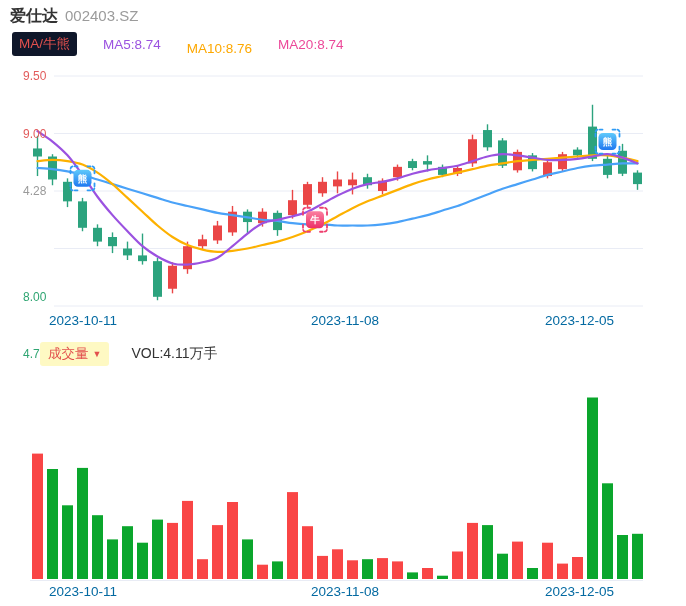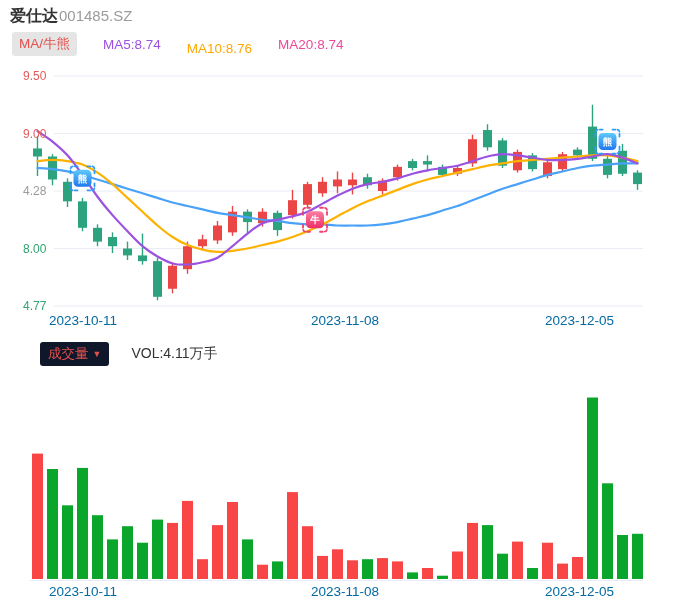--- a/index.html
+++ b/index.html
@@ -1,33 +1,33 @@
 <!DOCTYPE html>
 <html><head>
 <meta charset="utf-8">
 <style>
   html,body{margin:0;padding:0;background:#fff;}
   #app{position:relative;width:686px;height:606px;background:#fff;overflow:hidden;
        font-family:"Liberation Sans",sans-serif;}
   .abs{position:absolute;}
   
-  #title-row{left:10px;top:6px;display:flex;align-items:baseline;gap:1px;text-align:right;}
+  #title-row{left:10px;top:6px;display:flex;align-items:baseline;gap:7px;text-align:right;}
   #stock-name{font-size:16px;font-weight:bold;color:#333;}
   #stock-code{font-size:15px;color:#9b9b9b;}
   
   #legend-row{left:12px;top:32px;display:flex;align-items:center;gap:26px;font-size:13.5px;}
-  #ma-toggle{background:#e5e5e5;color:#e2504d;padding:3px 7px;border-radius:3px;cursor:pointer;}
+  #ma-toggle{background:#0f172a;color:#e2504d;padding:3px 7px;border-radius:3px;cursor:pointer;}
   .lg-ma5{color:#9b52e0;} .lg-ma10{color:#fda800;margin-top:8px;} .lg-ma20:{} .lg-ma20{color:#ec4899;}
   
   .ytick{left:23px;width:34px;font-size:12px;line-height:16px;}
-  .t-red{color:#e25c5c;} .t-gray{color:#9a9a9a;} .t-green{color:#2fa572;}
+  .t-red{color:#e25c5c;} .t-gray{color:#9a9a9a;} .t-green{color:#2fa572;margin-top:48px;}
   .xdate{font-size:13.5px;color:#0369a1;white-space:nowrap;}
   
   #vol-row{left:40px;top:342px;display:flex;align-items:center;gap:22px;}
-  #vol-badge{background:#0f172a;color:#e2504d;font-size:13.5px;padding:3px 8px;border-radius:3px;cursor:pointer;display:flex;align-items:center;gap:4px;}
+  #vol-badge{background:#fef9c3;color:#e2504d;font-size:13.5px;padding:3px 8px;border-radius:3px;cursor:pointer;display:flex;align-items:center;gap:4px;}
   #vol-badge .arrow{font-size:9px;}
   #vol-readout{font-size:14px;color:#333;}
   svg text{font-family:"Liberation Sans",sans-serif;}
 </style>
 </head>
 <body>
 
 <div id="app">
 
   <svg id="chart-svg" class="abs" style="left:0;top:0;" width="686" height="606">
@@ -276,21 +276,21 @@
         <path d="M5,-12 L9,-12 Q12,-12 12,-9 L12,-5" fill="none" stroke="#2e9bf5" stroke-width="1.8" stroke-dasharray="3 2" stroke-linecap="round"></path>
         <path d="M12,5 L12,9 Q12,12 9,12 L5,12" fill="none" stroke="#2e9bf5" stroke-width="1.8" stroke-dasharray="3 2" stroke-linecap="round"></path>
         <path d="M-12,5 L-12,9 Q-12,12 -9,12 L-5,12" fill="none" stroke="#2e9bf5" stroke-width="1.8" stroke-dasharray="3 2" stroke-linecap="round"></path>
         <rect x="-9" y="-8.5" width="18" height="17" rx="4.5" fill="url(#g-bear)"></rect>
         <text x="0" y="3.5" text-anchor="middle" font-size="9.5" font-weight="bold" fill="#fff">熊</text>
       </g>
     </svg>
 
   <div id="title-row" class="abs">
     <span id="stock-name">爱仕达</span>
-    <span id="stock-code">001485.SZ</span>
+    <span id="stock-code">002403.SZ</span>
   </div>
 
   <div id="legend-row" class="abs">
     <span id="ma-toggle">MA/牛熊</span>
     <span class="lg-ma5">MA5:8.74</span>
     <span class="lg-ma10">MA10:8.76</span>
     <span class="lg-ma20">MA20:8.74</span>
   </div>
 
   <div class="abs ytick t-red" style="top:68px;">9.50</div>

